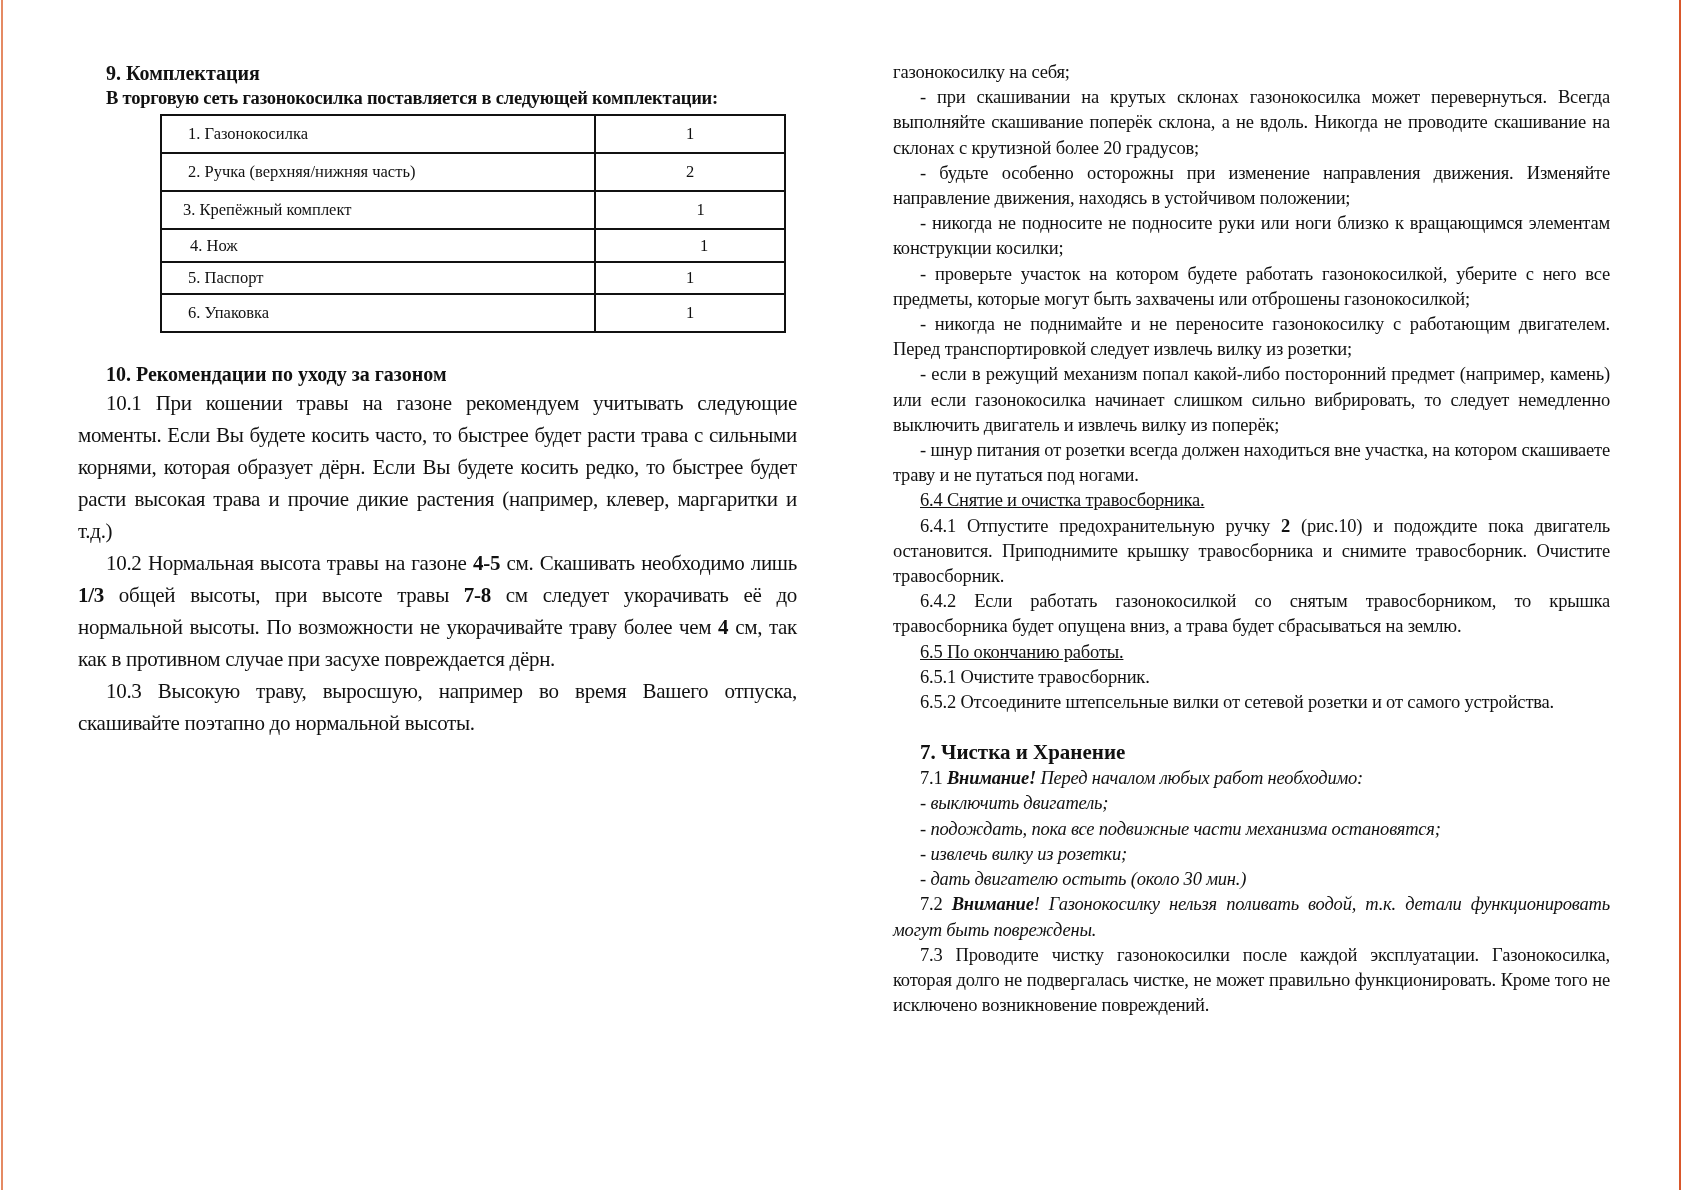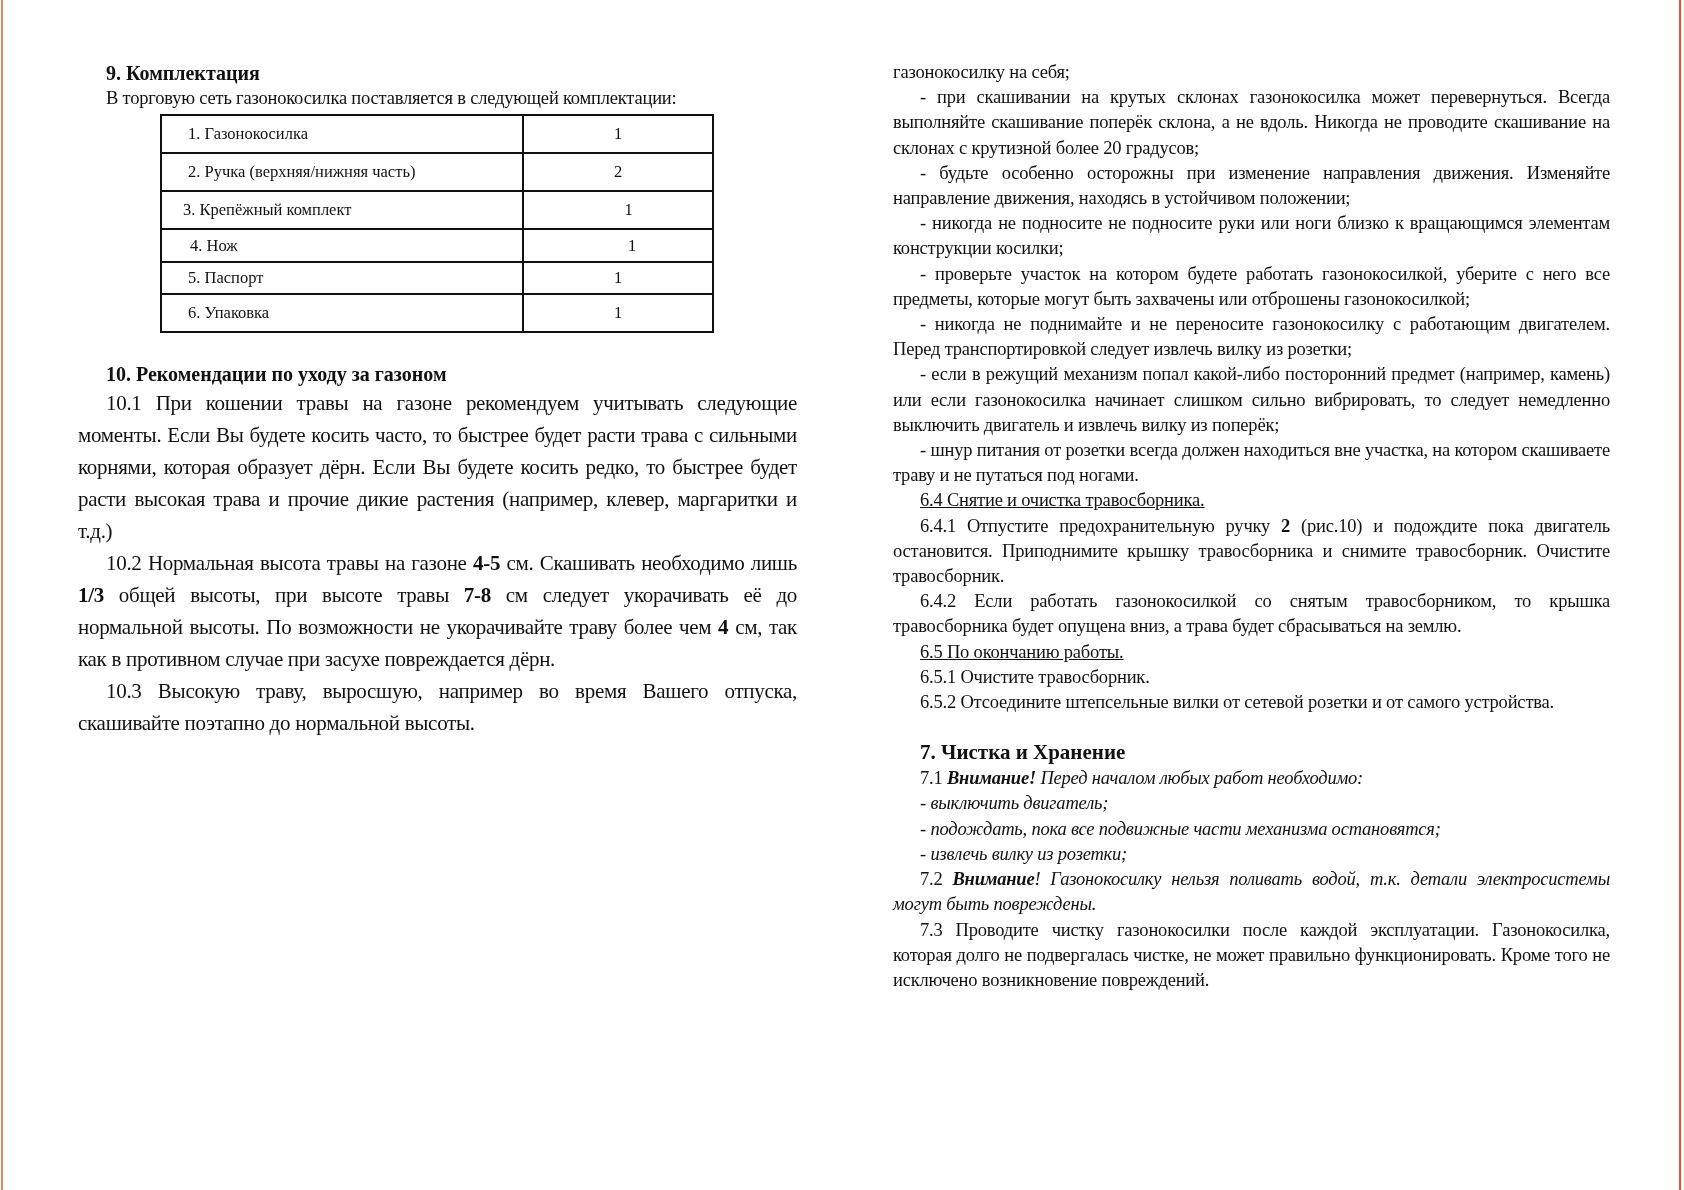--- a/index.html
+++ b/index.html
@@ -7,23 +7,23 @@
     width: 1684px; height: 1190px; position: relative; overflow: hidden;
     font-family: "Liberation Serif", "DejaVu Serif", serif; color: #111;
   }
   .border-left { position: absolute; left: 1px; top: 0; width: 2px; height: 1190px; background: #e58a63; }
   .border-right { position: absolute; left: 1679px; top: 0; width: 2px; height: 1190px; background: #d9572b; }
 
   .col-left { position: absolute; left: 78px; top: 60px; width: 719px; }
   .col-right { position: absolute; left: 893px; top: 60px; width: 717px; }
 
   .h-small { font-weight: bold; font-size: 20px; margin: 0 0 0 28px; line-height: 26px; }
-  .intro { font-size: 18.5px; line-height: 24px; margin-left: 28px; letter-spacing: -0.2px; }
+  .intro { font-size: 18.5px; line-height: 24px; margin-left: 28px; letter-spacing: -0.2px; font-weight: bold; }
 
-  table.kit { border-collapse: collapse; margin-left: 82px; margin-top: 4px; width: 554px; font-size: 16.5px; }
+  table.kit { border-collapse: collapse; margin-left: 82px; margin-top: 4px; width: 626px; font-size: 16.5px; }
   table.kit td { border: 2px solid #111; padding: 0 0 0 26px; }
   table.kit td.qty { text-align: center; padding: 0; width: 160px; }
   table.kit tr.r1 td { height: 36px; }
   table.kit tr.r2 td { height: 36px; }
   table.kit tr.r3 td { height: 36px; padding-left: 21px; }
   table.kit tr.r4 td { height: 31px; padding-left: 28px; }
   table.kit tr.r5 td { height: 30px; }
   table.kit tr.r6 td { height: 36px; }
 
   .sec10 { margin-top: 28px; }
@@ -99,15 +99,16 @@
   <p class="rt">6.4.2 Если работать газонокосилкой со снятым травосборником, то крышка травосборника будет опущена вниз, а трава будет сбрасываться на землю.</p>
   <p class="rt sub">6.5 По окончанию работы.</p>
   <p class="rt">6.5.1 Очистите травосборник.</p>
   <p class="rt">6.5.2 Отсоедините штепсельные вилки от сетевой розетки и от самого устройства.</p>
 
   <div class="h-right">7. Чистка и Хранение</div>
   <p class="rt"><span>7.1 </span><b><i>Внимание!</i></b><i> Перед началом любых работ необходимо:</i></p>
   <p class="rt it nodent">- выключить двигатель;</p>
   <p class="rt it nodent">- подождать, пока все подвижные части механизма остановятся;</p>
   <p class="rt it nodent">- извлечь вилку из розетки;</p>
-  <p class="rt"><span>7.2 </span><b><i>Внимание</i></b><i>! Газонокосилку нельзя поливать водой, т.к. детали электросистемы могут быть повреждены.</i></p>
+  <p class="rt it nodent">- дать двигателю остыть (около 30 мин.)</p>
+  <p class="rt"><span>7.2 </span><b><i>Внимание</i></b><i>! Газонокосилку нельзя поливать водой, т.к. детали функционировать могут быть повреждены.</i></p>
   <p class="rt">7.3 Проводите чистку газонокосилки после каждой эксплуатации. Газонокосилка, которая долго не подвергалась чистке, не может правильно функционировать. Кроме того не исключено возникновение повреждений.</p>
 </div>
 
 </body></html>

